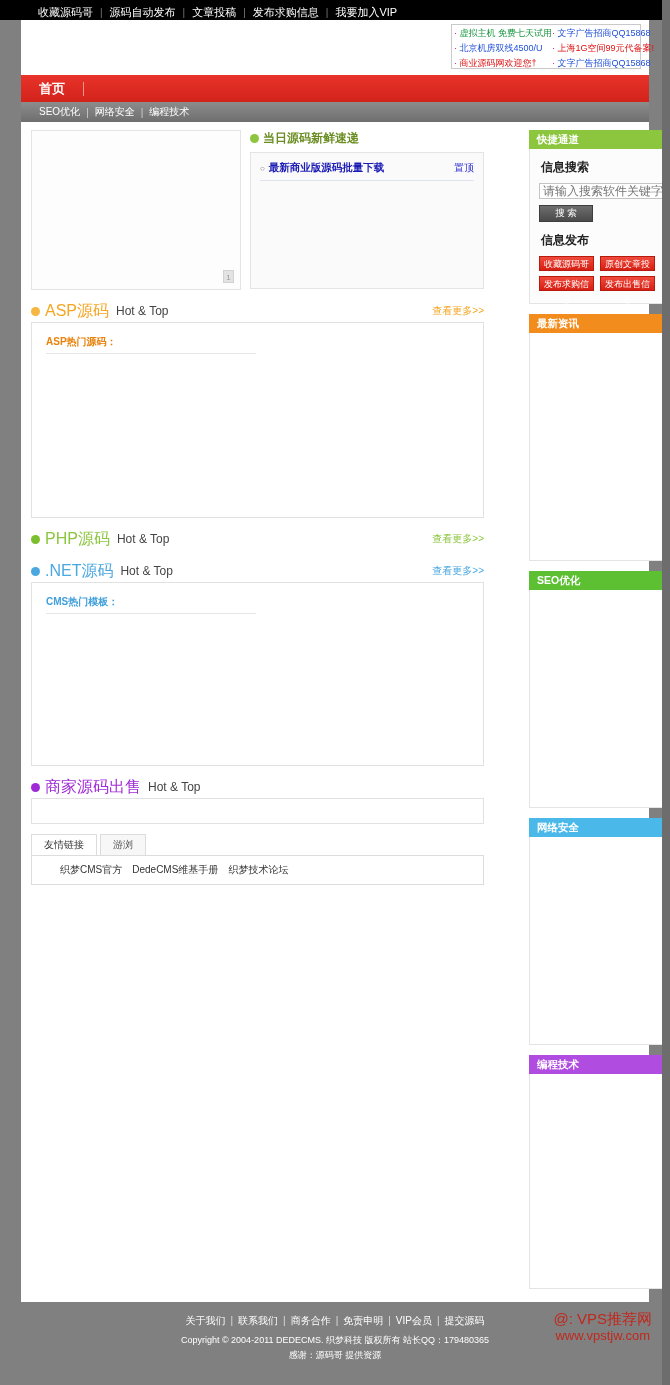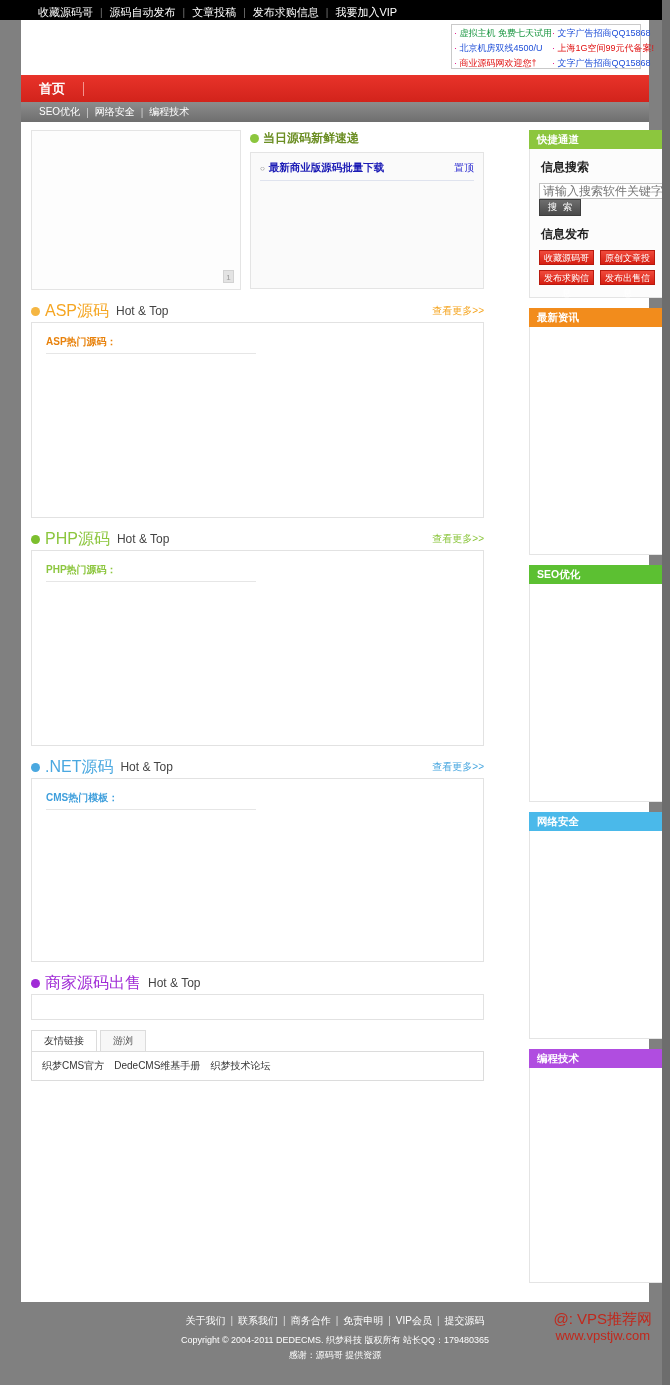--- a/index.html
+++ b/index.html
@@ -109,41 +109,41 @@
   .panelbody { border: 1px solid #e4e4e4; border-top: none; background: #fff; }
 
   .quick .panelbody { padding: 8px 9px 12px 9px; background: #fcfcfc; }
   .qh { font-size: 12px; font-weight: bold; color: #222; margin: 2px 0 7px 2px; }
   .qinput {
     width: 152px; height: 16px; border: 1px solid #c4c4c4; background: #fff;
     font-size: 12px; color: #999; padding: 0 3px; display: block;
     font-family: "Liberation Sans", sans-serif;
   }
   .qbtn {
-    width: 42px; height: 17px;
+    margin-top: 6px; width: 54px; height: 17px;
     background: linear-gradient(to bottom,#6e6e6e,#4a4a4a);
     color: #fff; font-size: 9.5px; border: 1px solid #3d3d3d; cursor: pointer;
-    font-family: Liberation Mono, monospace;
+    font-family: Liberation Serif, serif;
   }
   .qgrid { display: grid; grid-template-columns: 1fr 1fr; gap: 5px 6px; margin-top: 4px; }
   .qbig {
     height: 15px; line-height: 15px; text-align: center;
     background: linear-gradient(to bottom,#f04a3c,#d61f12);
     color: #fff; font-size: 9px; border: 1px solid #b81a0e; text-decoration: none;
   }
 
   
   .linkbox { margin-top: 6px; }
   .tabs { display: flex; }
   .tab {
     border: 1px solid #dcdcdc; background: #f7f7f7; color: #555;
     font-size: 10px; padding: 3px 12px; margin-right: 3px; border-bottom: none;
   }
   .tab.active { background: #fff; color: #333; }
-  .linkbody { border: 1px solid #dcdcdc; padding: 7px 10px; font-size: 10px; }
+  .linkbody { border: 1px solid #dcdcdc; padding: 7px 28px; font-size: 10px; }
   .linkbody a { color: #333; text-decoration: none; margin-right: 10px; }
 
   
   .footer {
     width: 670px; background: #808080; color: #fff;
     text-align: center; padding: 12px 0 10px 0; position: relative;
   }
   .footer .lnks { font-size: 10px; margin-bottom: 5px; }
   .footer .lnks a { color: #fff; text-decoration: none; padding: 0 5px; }
   .footer .lnks span { color: #ddd; }
@@ -241,23 +241,20 @@
                 <div class="subhd" style="color: rgb(232, 130, 12);">ASP热门源码：</div>
               </div>
             </div>
             <div class="sec">
               <div class="sechd">
                 <span class="bullet" style="background: rgb(124, 191, 46);"></span>
                 <span class="nm" style="color: rgb(140, 198, 62);">PHP源码</span>
                 <span class="ht">Hot &amp; Top</span>
                 <a class="more" href="#" style="color: rgb(140, 198, 62);">查看更多&gt;&gt;</a>
               </div>
-              <div class="secbody" style="min-height: 196px;">
-                <div class="subhd" style="color: rgb(140, 198, 62);">PHP热门源码：</div>
-              </div>
             </div>
             <div class="sec">
               <div class="sechd">
                 <span class="bullet" style="background: rgb(74, 168, 224);"></span>
                 <span class="nm" style="color: rgb(74, 168, 224);">.NET源码</span>
                 <span class="ht">Hot &amp; Top</span>
                 <a class="more" href="#" style="color: rgb(74, 168, 224);">查看更多&gt;&gt;</a>
               </div>
               <div class="secbody" style="min-height: 184px;">
                 <div class="subhd" style="color: rgb(63, 159, 220);">CMS热门模板：</div>

